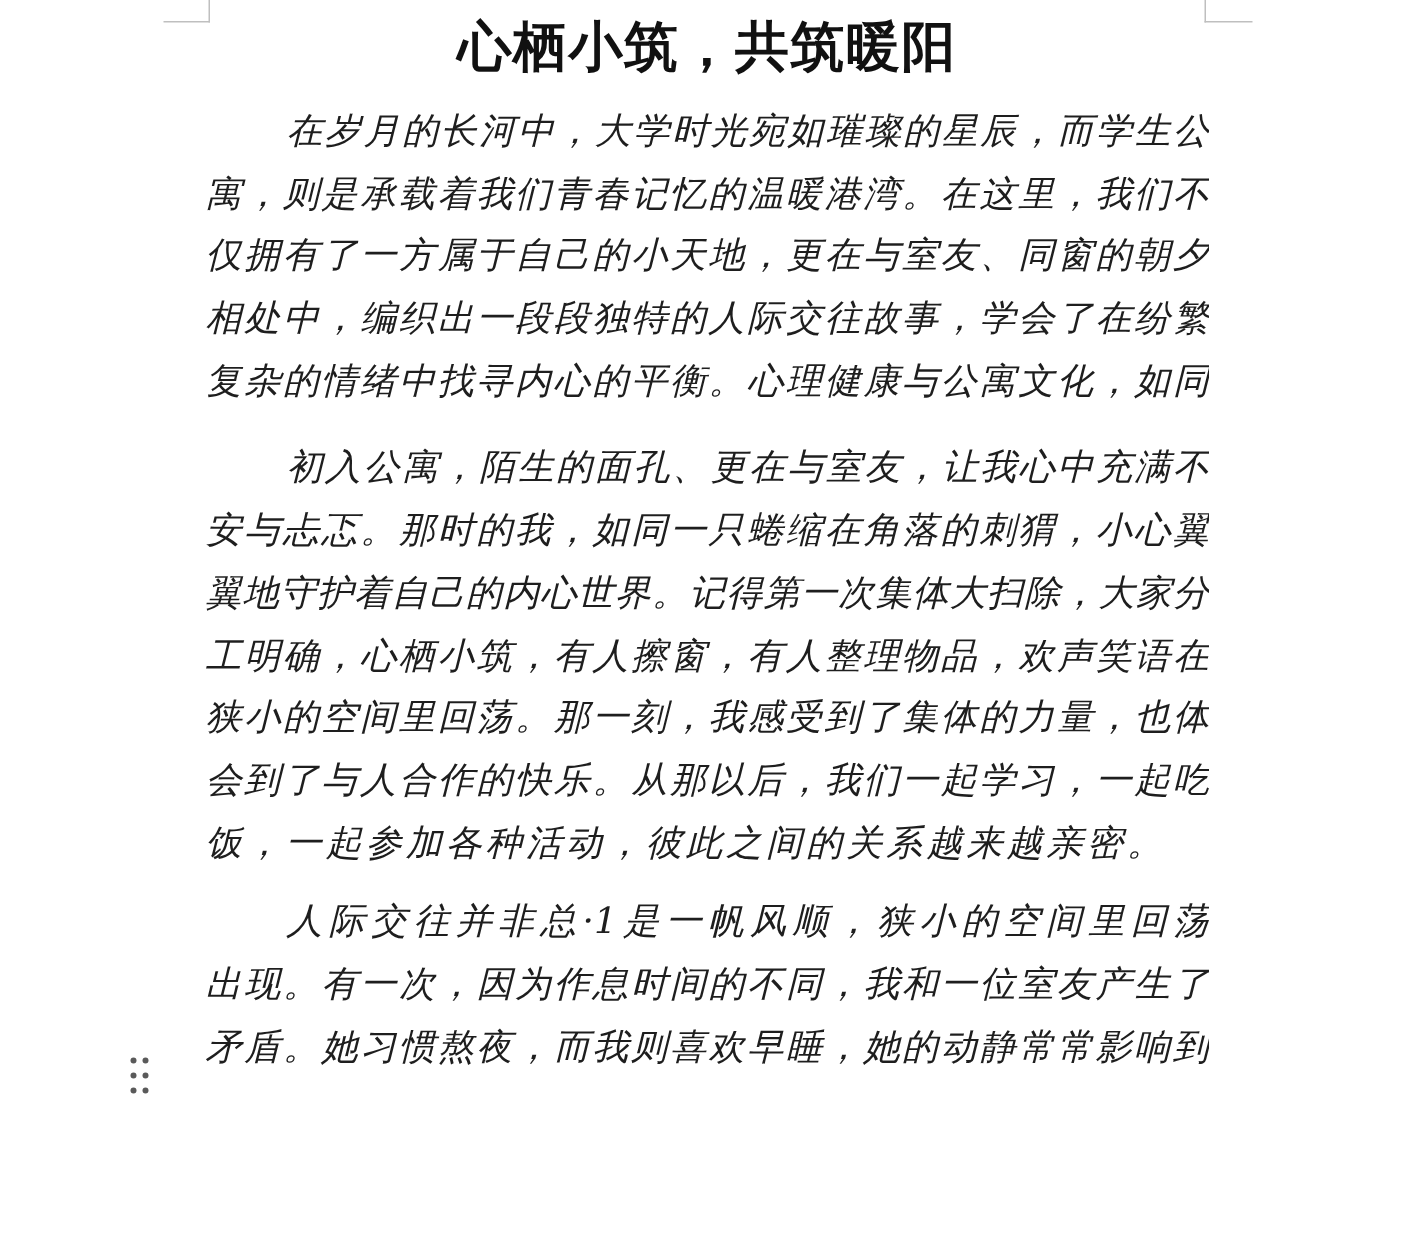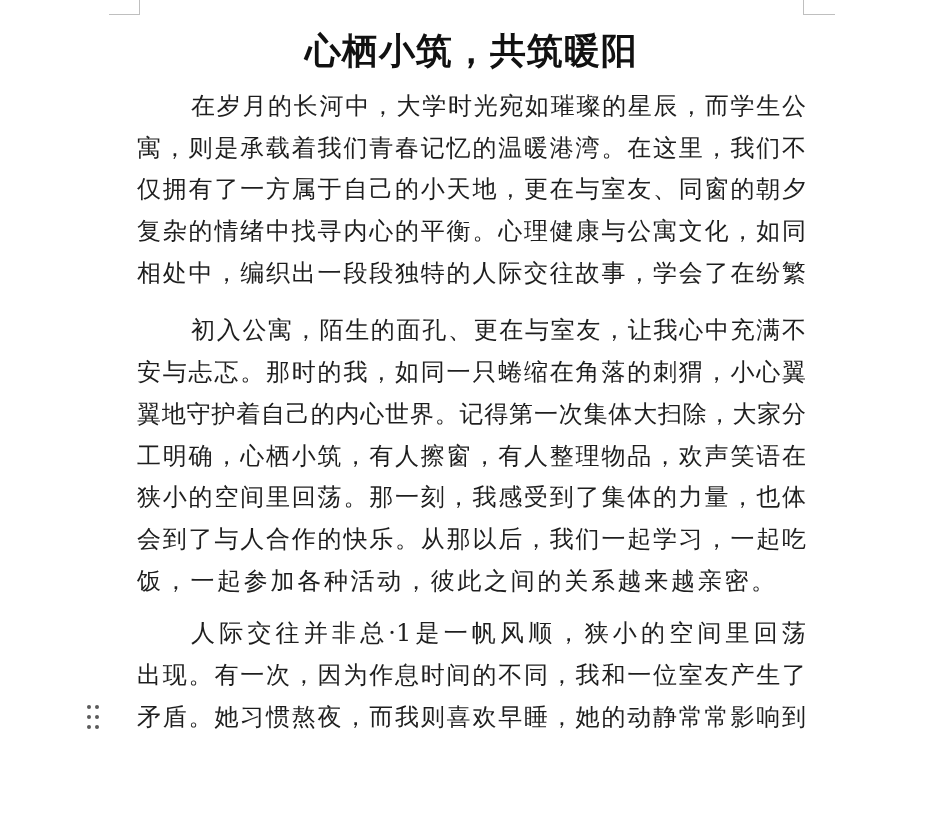--- a/index.html
+++ b/index.html
@@ -47,29 +47,29 @@
   }
 
   
   .text-area {
     position: absolute; left: 137px; top: 0;
     width: 669px;
     color: var(--text-color);
     cursor: text;
   }
   .doc-title {
-    margin-top: 27px;
+    margin-top: 8px;
     font-size: 36px;
     line-height: 46px;
     font-weight: 700;
     text-align: center;
     color: var(--title-color);
     letter-spacing: 1px;
   }
-  .doc-body { margin-top: 13px; }
+  .doc-body { margin-top: 13px; font-style: italic; }
   .para { margin: 0; }
   .para.p2 { margin-top: 16px; }
   .para.p3 { margin-top: 11px; }
   .line {
     height: 41.7px;
     line-height: 41.7px;
     font-size: 24px;
     overflow: hidden;
     text-align: justify;
     text-align-last: justify;
@@ -98,22 +98,22 @@
       <i></i>
   </div>
 
   <div class="text-area">
     <h1 class="doc-title">心栖小筑，共筑暖阳</h1>
     <div class="doc-body">
         <div class="para p1">
           <div class="line indent">在岁月的长河中，大学时光宛如璀璨的星辰，而学生公</div>
           <div class="line">寓，则是承载着我们青春记忆的温暖港湾。在这里，我们不</div>
           <div class="line">仅拥有了一方属于自己的小天地，更在与室友、同窗的朝夕</div>
+          <div class="line">相处中，编织出一段段独特的人际交往故事，学会了在纷繁</div>
           <div class="line">复杂的情绪中找寻内心的平衡。心理健康与公寓文化，如同</div>
-          <div class="line">相处中，编织出一段段独特的人际交往故事，学会了在纷繁</div>
         </div>
         <div class="para p2">
           <div class="line indent">初入公寓，陌生的面孔、更在与室友，让我心中充满不</div>
           <div class="line">安与忐忑。那时的我，如同一只蜷缩在角落的刺猬，小心翼</div>
           <div class="line">翼地守护着自己的内心世界。记得第一次集体大扫除，大家分</div>
           <div class="line">工明确，心栖小筑，有人擦窗，有人整理物品，欢声笑语在</div>
           <div class="line">狭小的空间里回荡。那一刻，我感受到了集体的力量，也体</div>
           <div class="line">会到了与人合作的快乐。从那以后，我们一起学习，一起吃</div>
           <div class="line end">饭，一起参加各种活动，彼此之间的关系越来越亲密。</div>
         </div>

